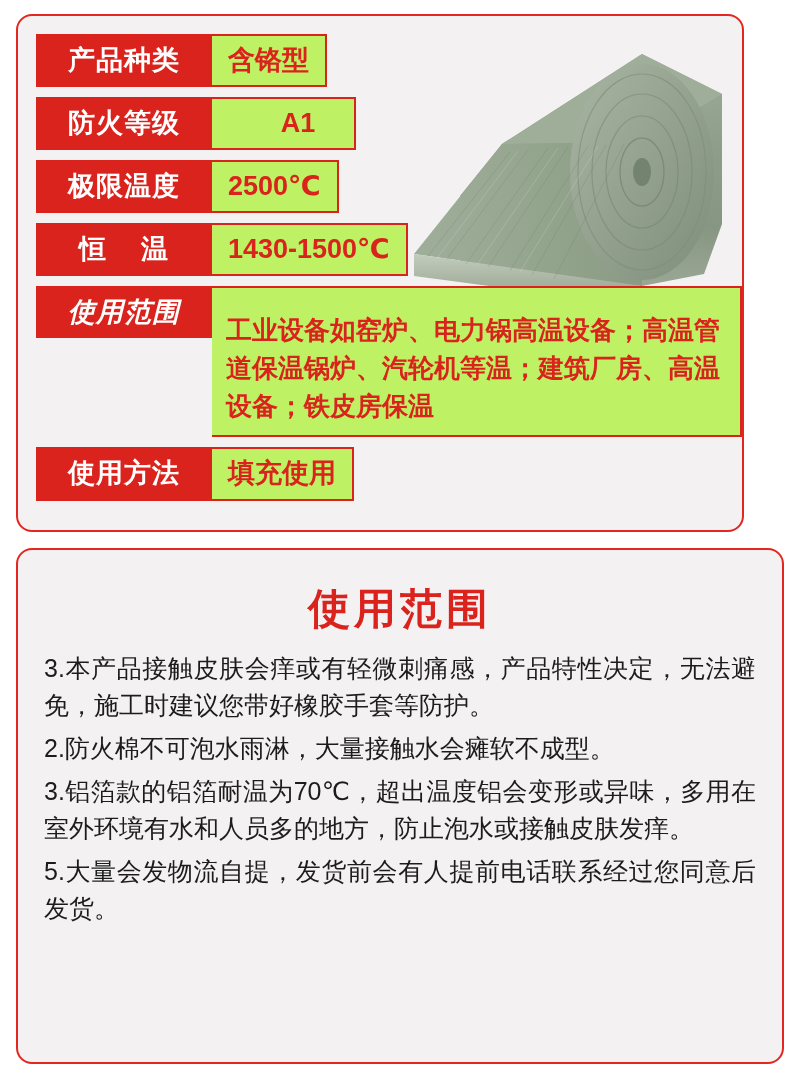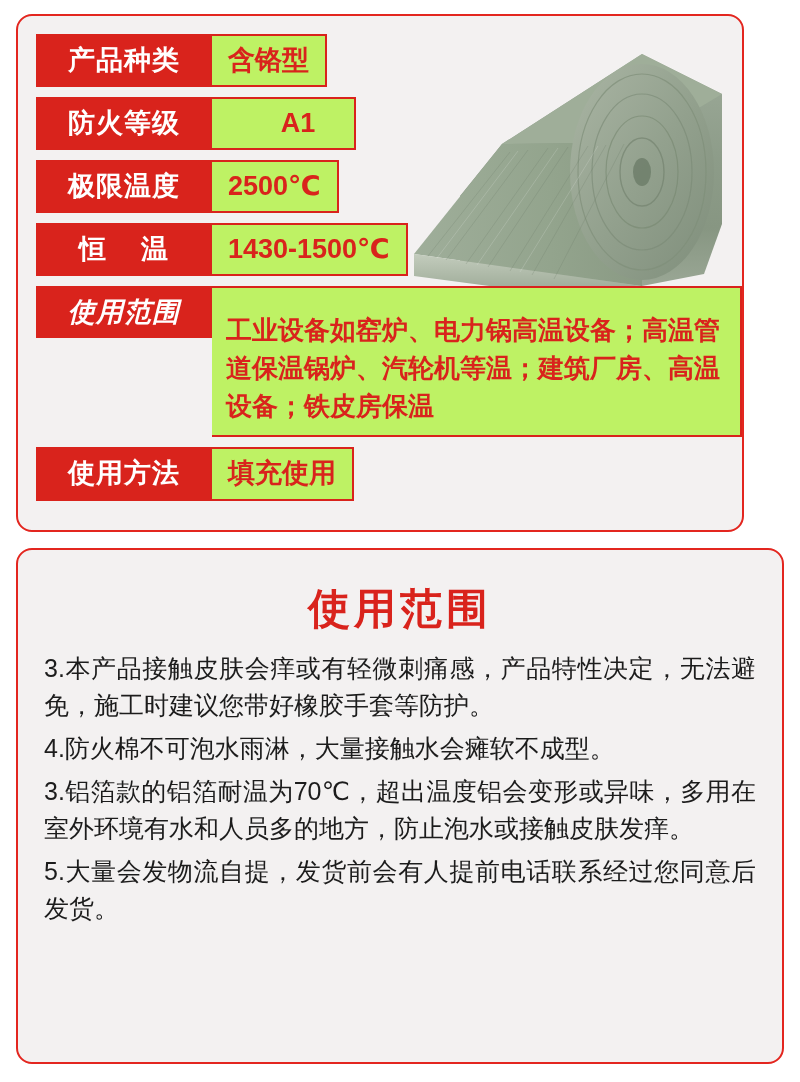--- a/index.html
+++ b/index.html
@@ -234,19 +234,19 @@
         <div class="spec-value">填充使用</div>
       </div>
 
     </div>
   </div>
 
   <div class="tips-panel">
     <div class="tips-title">使用范围</div>
     <ul class="tips-list">
       <li class="tips-item">3.本产品接触皮肤会痒或有轻微刺痛感，产品特性决定，无法避免，施工时建议您带好橡胶手套等防护。</li>
-      <li class="tips-item">4.防火棉不可泡水雨淋，大量接触水会瘫软不成型。</li>
+      <li class="tips-item">2.防火棉不可泡水雨淋，大量接触水会瘫软不成型。</li>
       <li class="tips-item">3.铝箔款的铝箔耐温为70℃，超出温度铝会变形或异味，多用在室外环境有水和人员多的地方，防止泡水或接触皮肤发痒。</li>
       <li class="tips-item">5.大量会发物流自提，发货前会有人提前电话联系经过您同意后发货。</li>
     </ul>
   </div>
 
 </div>
 
 </body></html>

